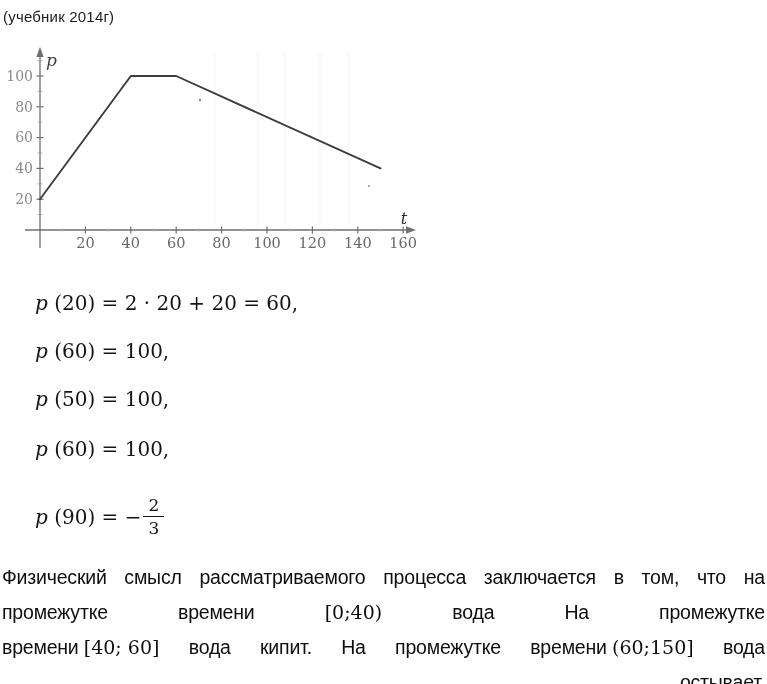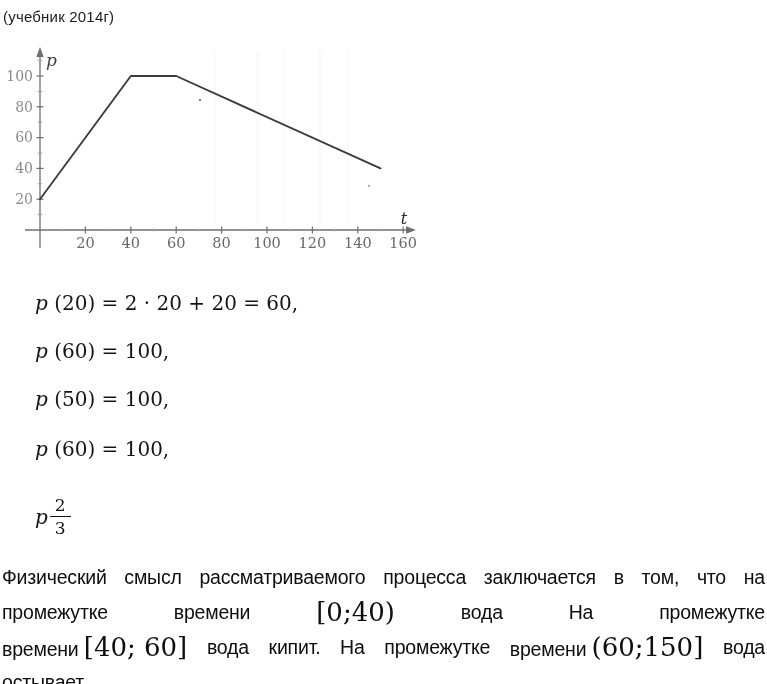--- a/index.html
+++ b/index.html
@@ -18,25 +18,25 @@
   .f-line .it{font-style:italic;}
   .f-line.f-frac{display:flex;align-items:center;height:58px;line-height:normal;}
   .frac{display:inline-flex;flex-direction:column;align-items:center;
         vertical-align:middle;margin:0 2px;}
   .frac .num{font-size:17px;line-height:1.15;padding:0 5px 1px 5px;
              border-bottom:1.5px solid #141414;}
   .frac .den{font-size:17px;line-height:1.2;padding-top:1px;}
 
   
   .p-line{position:absolute;left:2px;width:763px;height:35px;line-height:35px;
-          font-size:19.5px;color:#0e0e0e;letter-spacing:-0.2px;white-space:pre;}
+          font-size:19.5px;color:#0e0e0e;letter-spacing:-0.2px;white-space:pre;text-align:right;}
   .p-line.just{display:flex;justify-content:space-between;}
   .p-line .word{white-space:pre;}
   .p-line .math{font-family:"DejaVu Serif","Liberation Serif",serif;
-                font-size:26px;letter-spacing:0;}
+                font-size:19px;letter-spacing:0;}
 
   svg text{font-family:"DejaVu Serif","Liberation Serif",serif;}
 </style>
 </head>
 <body>
 
 <div class="page">
   <div class="header">(учебник 2014г)</div>
   <div class="chart-wrap">
     <svg id="chart-svg" width="432" height="216" viewBox="0 0 432 216">
@@ -94,21 +94,21 @@
         <polyline points="40,154.2 130.8,31 176.2,31 380.5,123.4" fill="none" stroke="#3c3c3c" stroke-width="1.9" stroke-linejoin="round" stroke-linecap="round"></polyline>
         <circle cx="200" cy="55" r="1.2" fill="#8a8a8a"></circle>
         <circle cx="369" cy="141" r="1.1" fill="#9a9a9a"></circle>
       </svg>
   </div>
   <div id="formulas">
       <div class="f-line" style="top: 291px;"><span class="it">p</span><span> (20) = 2 · 20 + 20 = 60,</span></div>
       <div class="f-line" style="top: 339px;"><span class="it">p</span><span> (60) = 100,</span></div>
       <div class="f-line" style="top: 387px;"><span class="it">p</span><span> (50) = 100,</span></div>
       <div class="f-line" style="top: 437px;"><span class="it">p</span><span> (60) = 100,</span></div>
-      <div class="f-line f-frac" style="top: 488px;"><span class="it">p</span><span class="frac"><span class="num">2</span><span class="den">3</span></span></div>
+      <div class="f-line f-frac" style="top: 488px;"><span class="it">p</span><span> (90) = −</span><span class="frac"><span class="num">2</span><span class="den">3</span></span></div>
     </div>
   <div id="paragraph">
       <div class="p-line just" style="top: 560px;"><span class="word"><span>Физический</span></span><span class="word"><span>смысл</span></span><span class="word"><span>рассматриваемого</span></span><span class="word"><span>процесса</span></span><span class="word"><span>заключается</span></span><span class="word"><span>в</span></span><span class="word"><span>том,</span></span><span class="word"><span>что</span></span><span class="word"><span>на</span></span></div>
       <div class="p-line just" style="top: 595px;"><span class="word"><span>промежутке</span></span><span class="word"><span>времени</span></span><span class="word"><span class="math">[0;40)</span></span><span class="word"><span>вода</span></span><span class="word"><span>На</span></span><span class="word"><span>промежутке</span></span></div>
       <div class="p-line just" style="top: 630px;"><span class="word"><span>времени </span><span class="math">[40; 60]</span></span><span class="word"><span>вода</span></span><span class="word"><span>кипит.</span></span><span class="word"><span>На</span></span><span class="word"><span>промежутке</span></span><span class="word"><span>времени </span><span class="math">(60;150]</span></span><span class="word"><span>вода</span></span></div>
       <div class="p-line" style="top: 665px;"><span class="word"><span>остывает.</span></span></div>
     </div>
 </div>
 
 </body></html>

